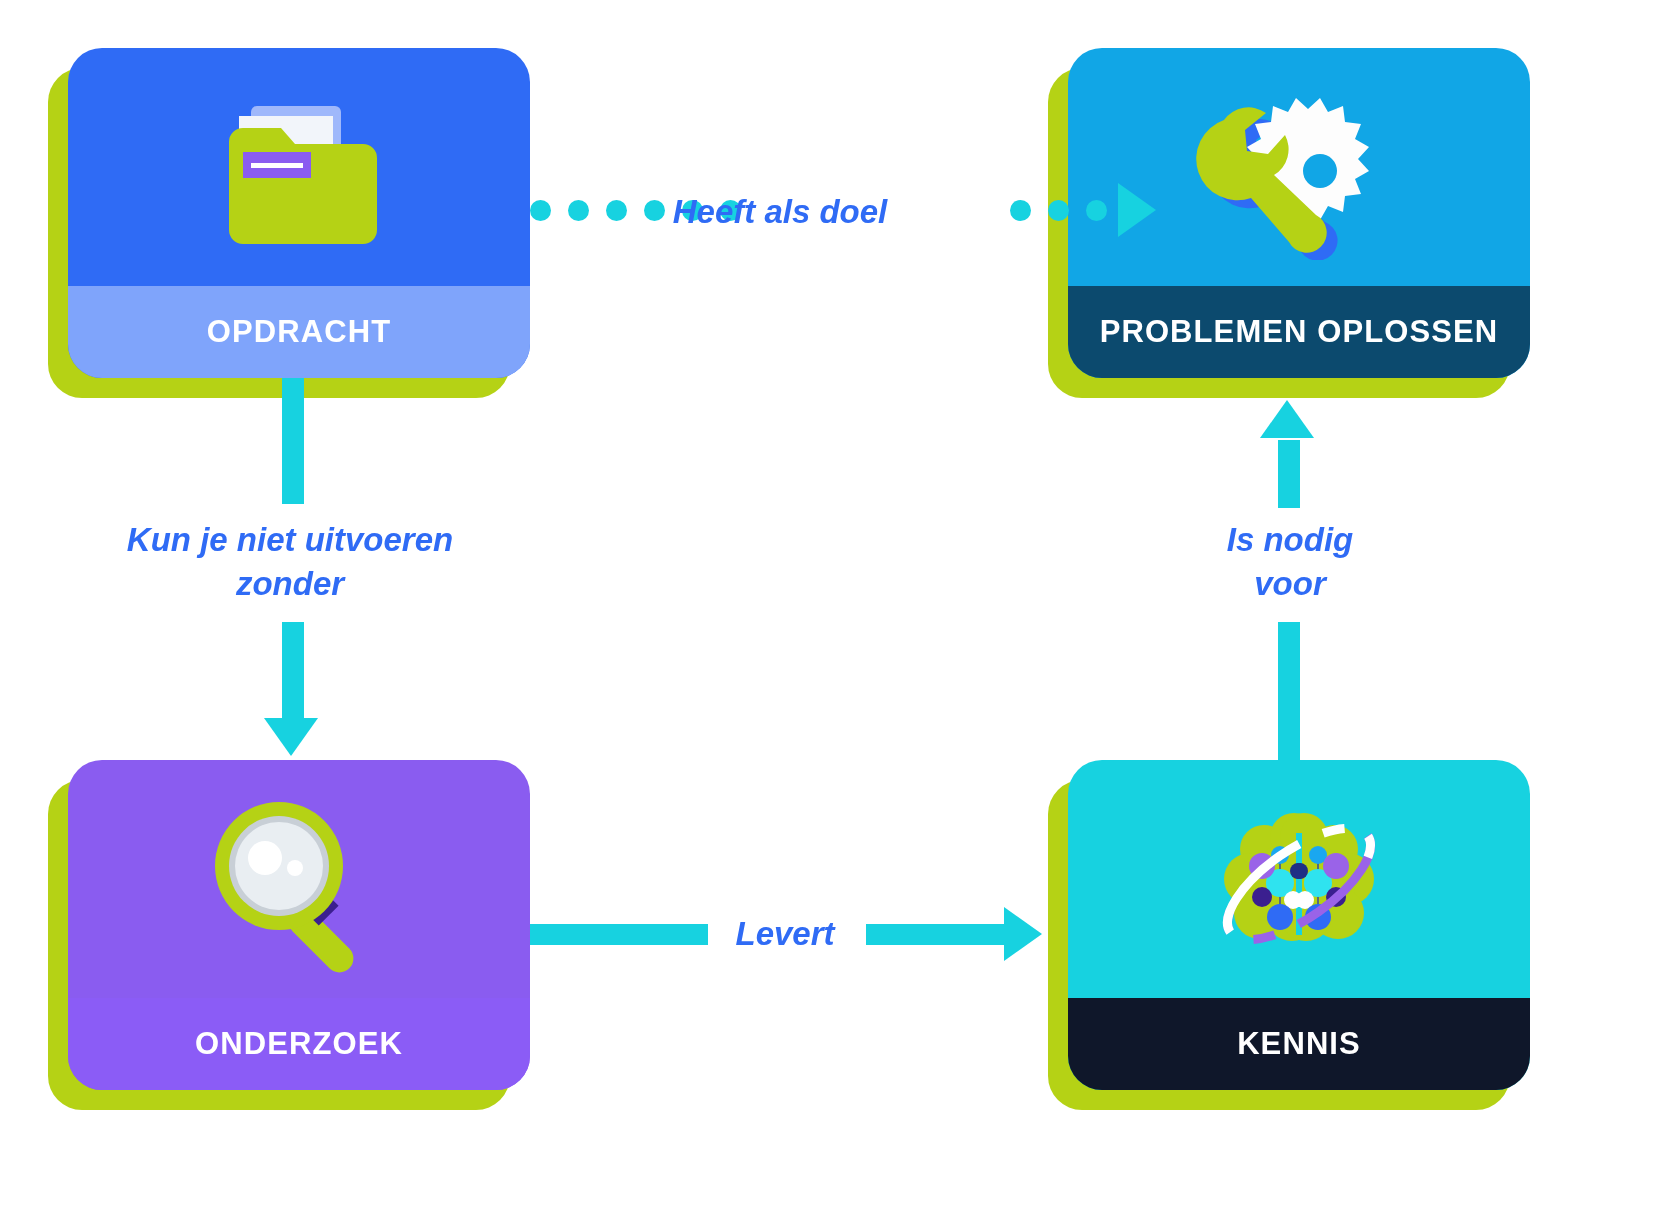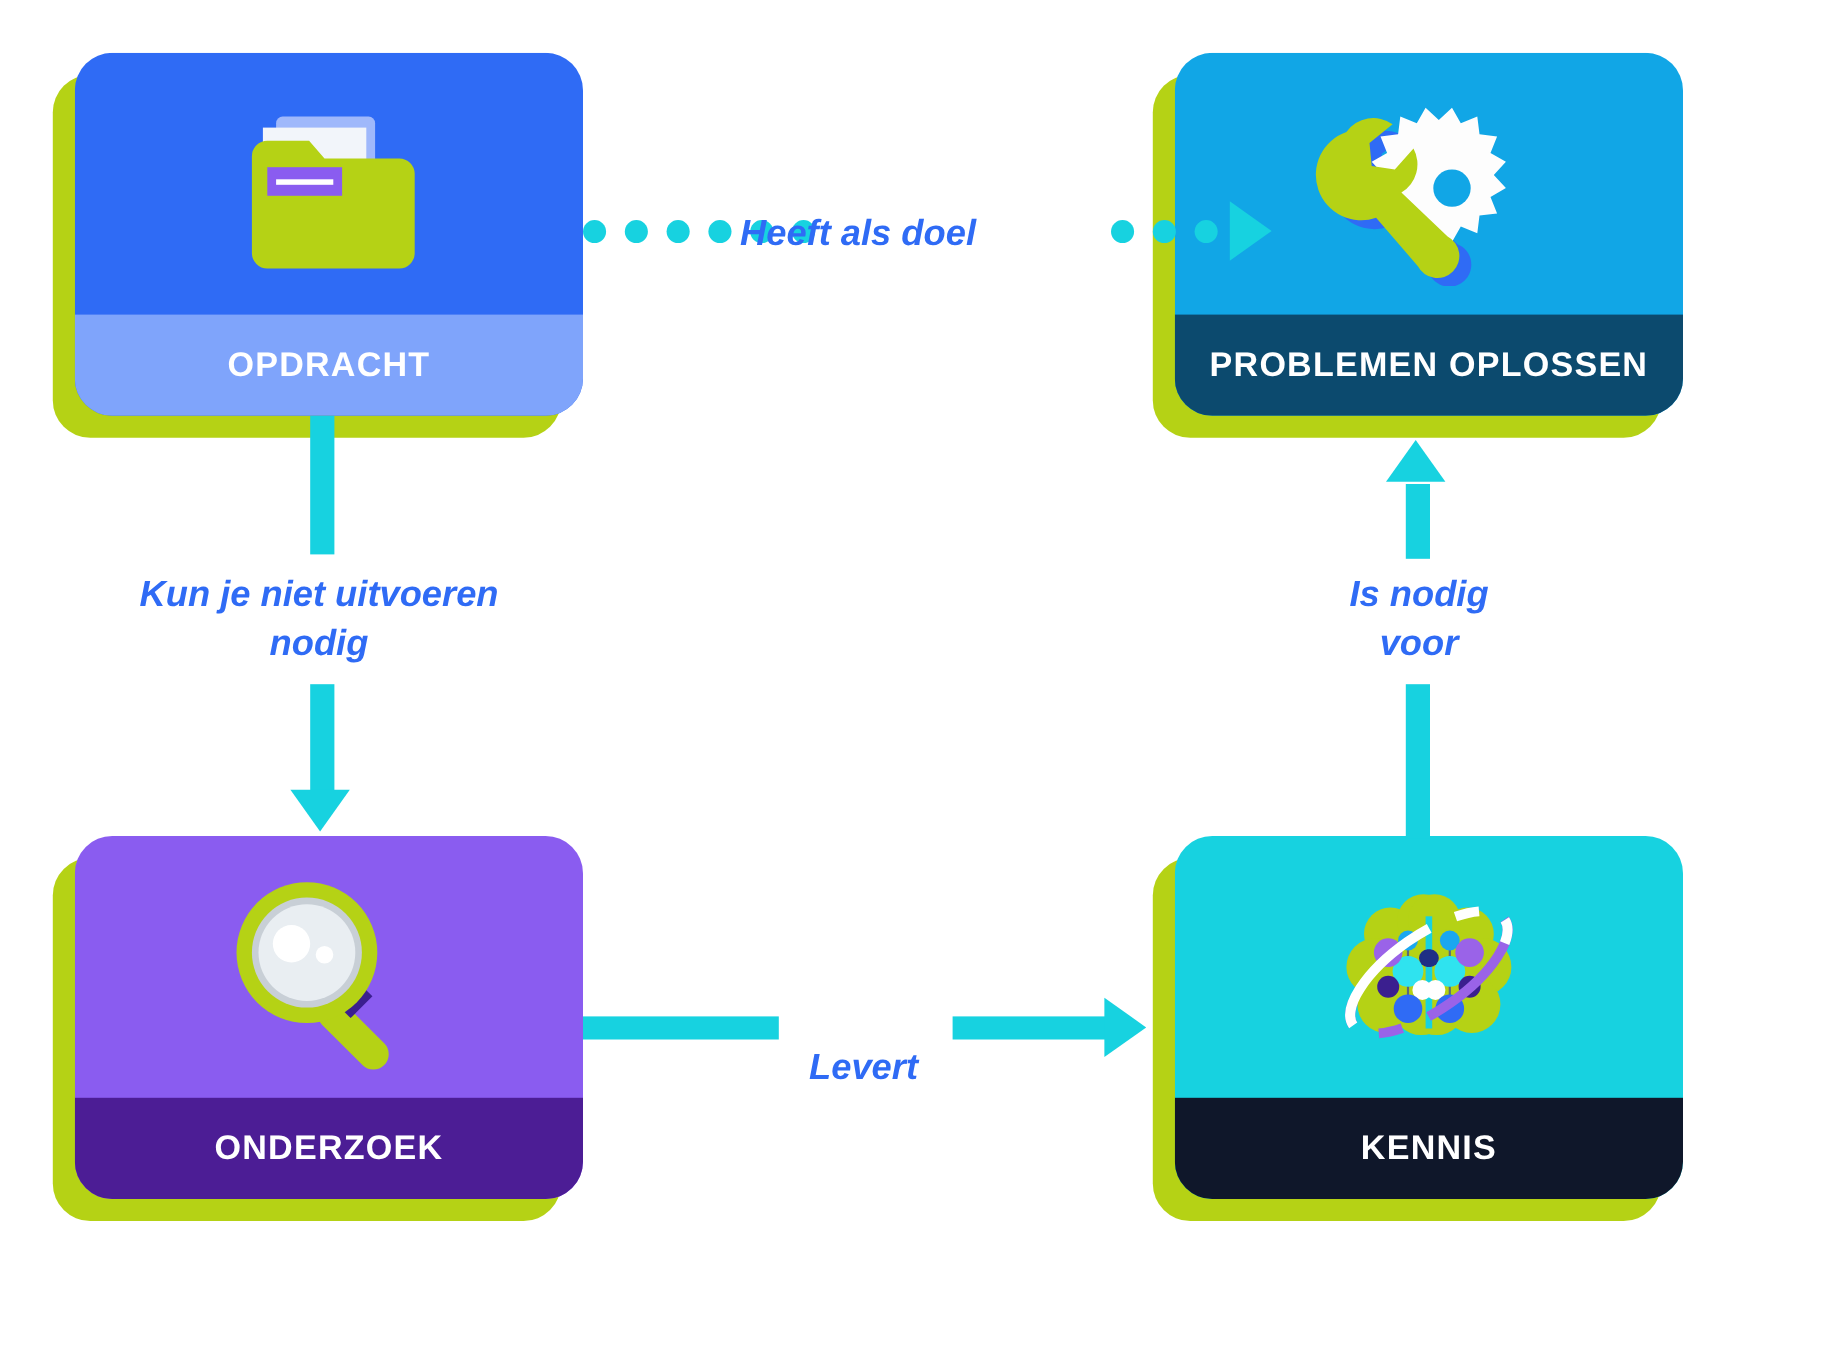--- a/index.html
+++ b/index.html
@@ -30,21 +30,21 @@
 
   
   .conn-label{
     position:absolute;color:#2f6bf5;font-weight:700;
     font-family:"Liberation Sans",sans-serif;
     font-size:33px;line-height:44px;text-align:center;white-space:pre-line;font-style:italic;
   }
   #label-heeft{left:650px;top:190px;width:260px;}
   #label-kun{left:60px;top:518px;width:460px;}
   #label-isnodig{left:1165px;top:518px;width:250px;}
-  #label-levert{left:690px;top:912px;width:190px;margin-top:36px;}
+  #label-levert{left:690px;top:912px;width:190px;}
 
   
   .bar{position:absolute;background:#17d2e0;}
   .tri{position:absolute;width:0;height:0;}
   .tri-down{border-left:27px solid transparent;border-right:27px solid transparent;border-top:38px solid #17d2e0;}
   .tri-up{border-left:27px solid transparent;border-right:27px solid transparent;border-bottom:38px solid #17d2e0;}
   .tri-right{border-top:27px solid transparent;border-bottom:27px solid transparent;border-left:38px solid #17d2e0;}
 
   
   #v1-seg1{left:282px;top:378px;width:22px;height:126px;}
@@ -119,21 +119,21 @@
       <svg class="icon-svg" width="200" height="190" viewBox="0 0 200 190">
         <rect x="108" y="108" width="28" height="80" rx="14" transform="rotate(-45 122 148)" fill="#b5d215"></rect>
         <rect x="110" y="110" width="28" height="16" transform="rotate(-45 124 118)" fill="#3b1f8f"></rect>
         <circle cx="80" cy="74" r="64" fill="#b5d215"></circle>
         <circle cx="80" cy="74" r="50" fill="#c8cfd6"></circle>
         <circle cx="80" cy="74" r="44" fill="#e9eef2"></circle>
         <circle cx="66" cy="66" r="17" fill="#ffffff"></circle>
         <circle cx="96" cy="76" r="8" fill="#ffffff"></circle>
       </svg>
     </div>
-    <div class="footer" style="background:#4c1d95">
+    <div class="footer" style="background:#8b5cf6">
       <span>ONDERZOEK</span>
     </div>
   </div>
 
   <div class="card" id="card-kennis">
     <div class="body" style="background:#17d2e0"></div>
     <div class="icon-wrap">
       <svg class="icon-svg" width="210" height="200" viewBox="0 0 210 200">
 
         <g fill="#b5d215">
@@ -201,21 +201,21 @@
     <div class="dot" style="left:1086px;top:200px"></div>
     <div class="tri tri-right" style="left:1118px;top:183px"></div>
     <div class="conn-label" id="label-heeft">Heeft als doel</div>
   </div>
 
   <div>
     <div class="bar" id="v1-seg1"></div>
     <div class="bar" id="v1-seg2"></div>
     <div class="tri tri-down" id="v1-head"></div>
     <div class="conn-label" id="label-kun">Kun je niet uitvoeren
-nodig</div>
+zonder</div>
   </div>
 
   <div>
     <div class="bar" id="h2-seg1"></div>
     <div class="bar" id="h2-seg2"></div>
     <div class="tri tri-right" id="h2-head"></div>
     <div class="conn-label" id="label-levert">Levert</div>
   </div>
 
   <div>

